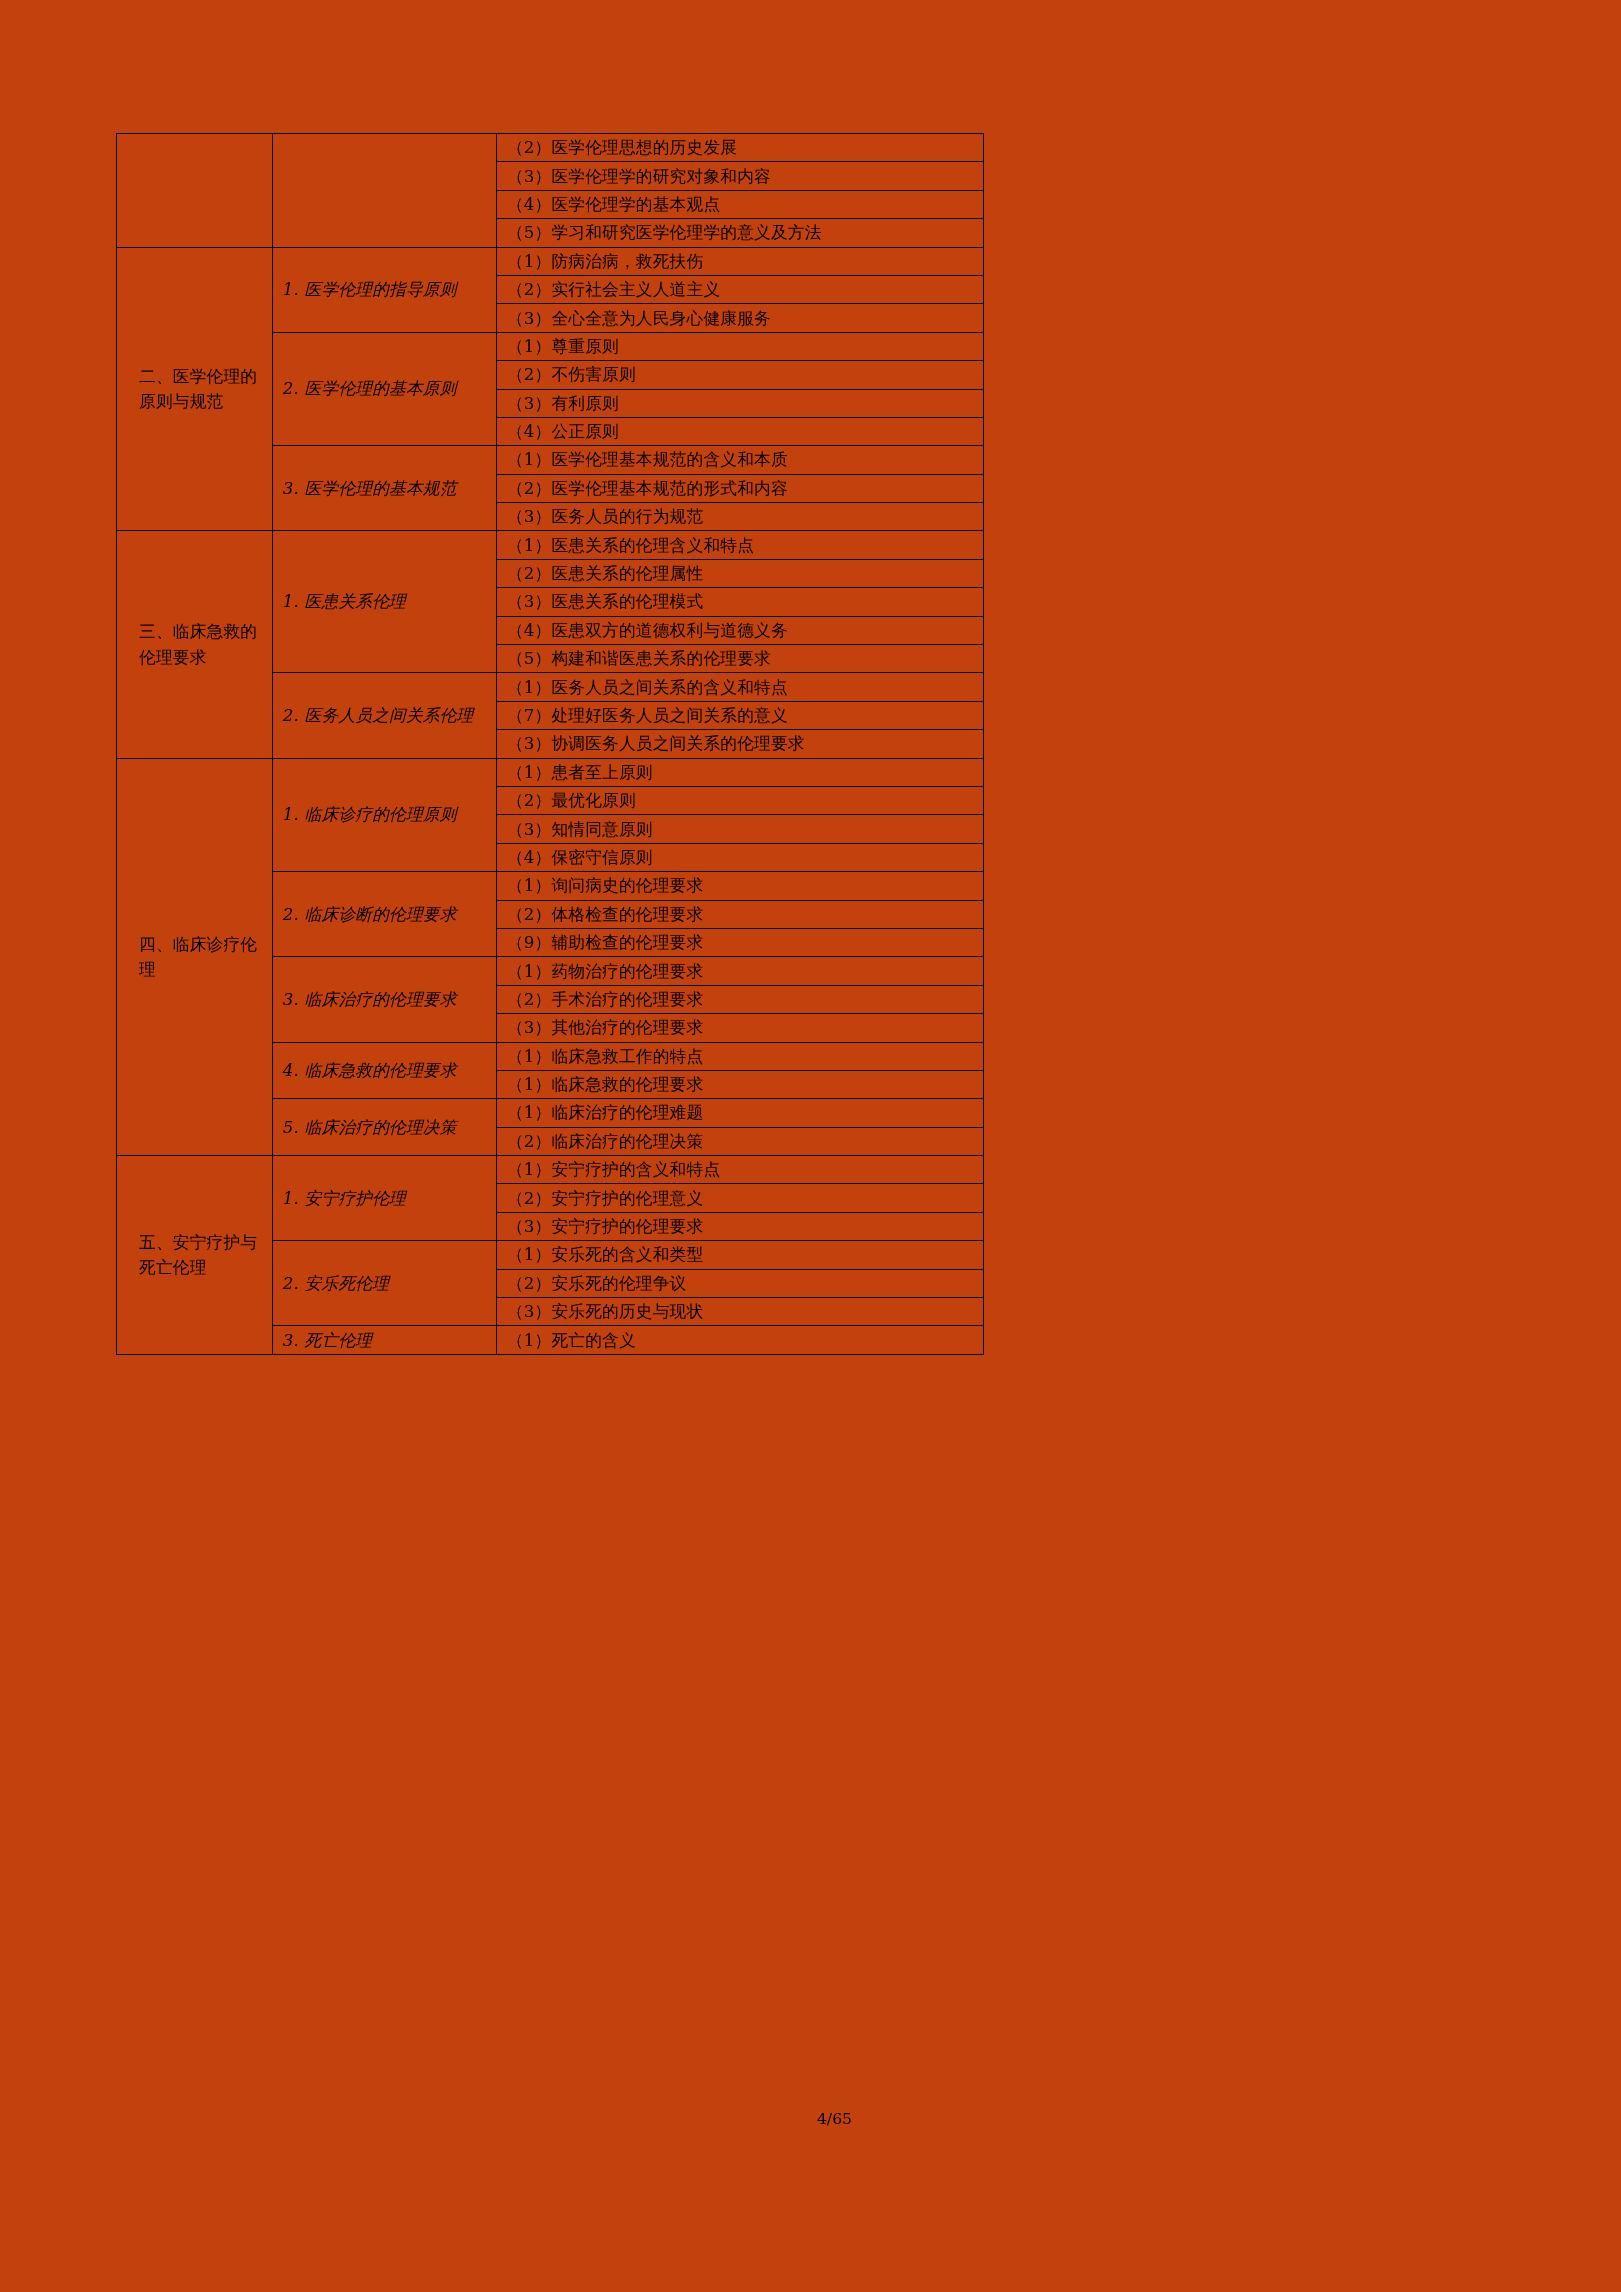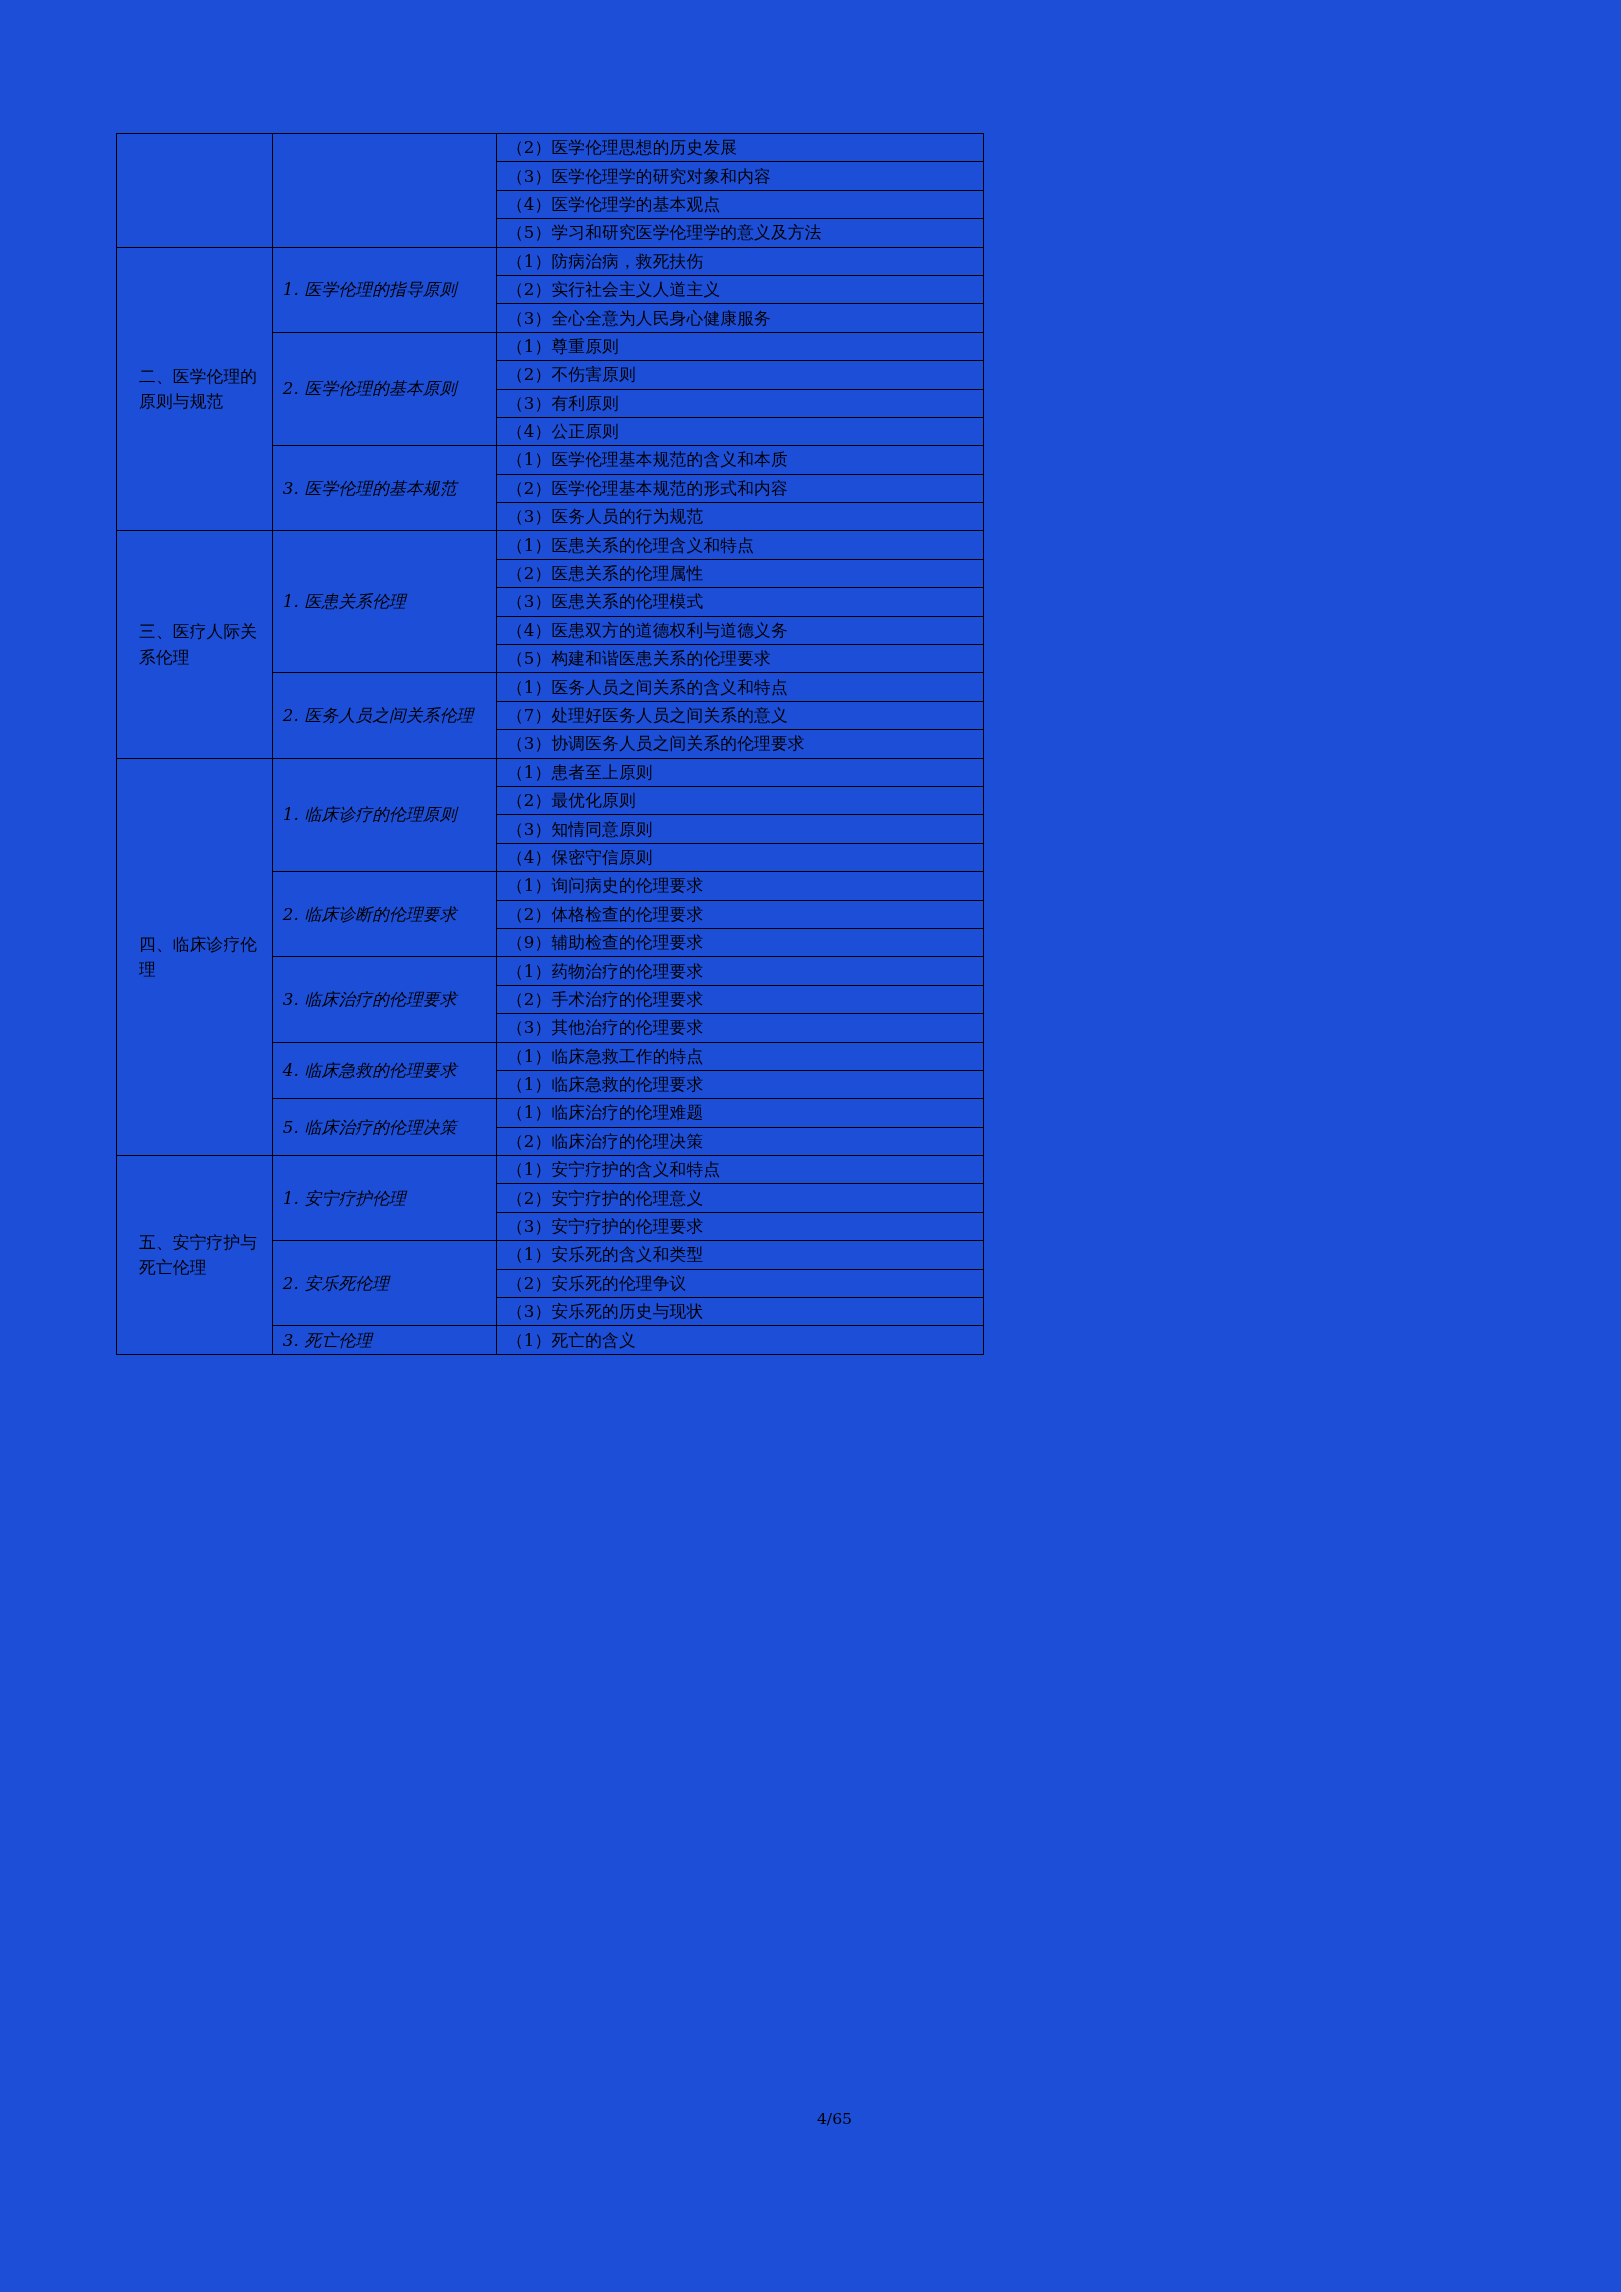--- a/index.html
+++ b/index.html
@@ -14,21 +14,21 @@
     color: #000000;
     position: relative;
     overflow: hidden;
   }
   .page {
     position: absolute;
     left: 0;
     top: 0;
     width: 1621px;
     height: 2293px;
-    background: #1d4ed8;
+    background: #c2410c;
   }
   .syllabus-table {
     position: absolute;
     left: 116px;
     top: 133px;
     width: 867px;
     border-collapse: collapse;
     table-layout: fixed;
   }
   .syllabus-table col.c1 { width: 156px; }
@@ -130,21 +130,21 @@
           <td class="section" rowspan="3">3. 医学伦理的基本规范</td>
           <td class="item">（1）医学伦理基本规范的含义和本质</td>
         </tr>
         <tr>
           <td class="item">（2）医学伦理基本规范的形式和内容</td>
         </tr>
         <tr>
           <td class="item">（3）医务人员的行为规范</td>
         </tr>
         <tr>
-          <td class="chapter" rowspan="8">三、医疗人际关系伦理</td>
+          <td class="chapter" rowspan="8">三、临床急救的伦理要求</td>
           <td class="section" rowspan="5">1.  医患关系伦理</td>
           <td class="item">（1）医患关系的伦理含义和特点</td>
         </tr>
         <tr>
           <td class="item">（2）医患关系的伦理属性</td>
         </tr>
         <tr>
           <td class="item">（3）医患关系的伦理模式</td>
         </tr>
         <tr>

